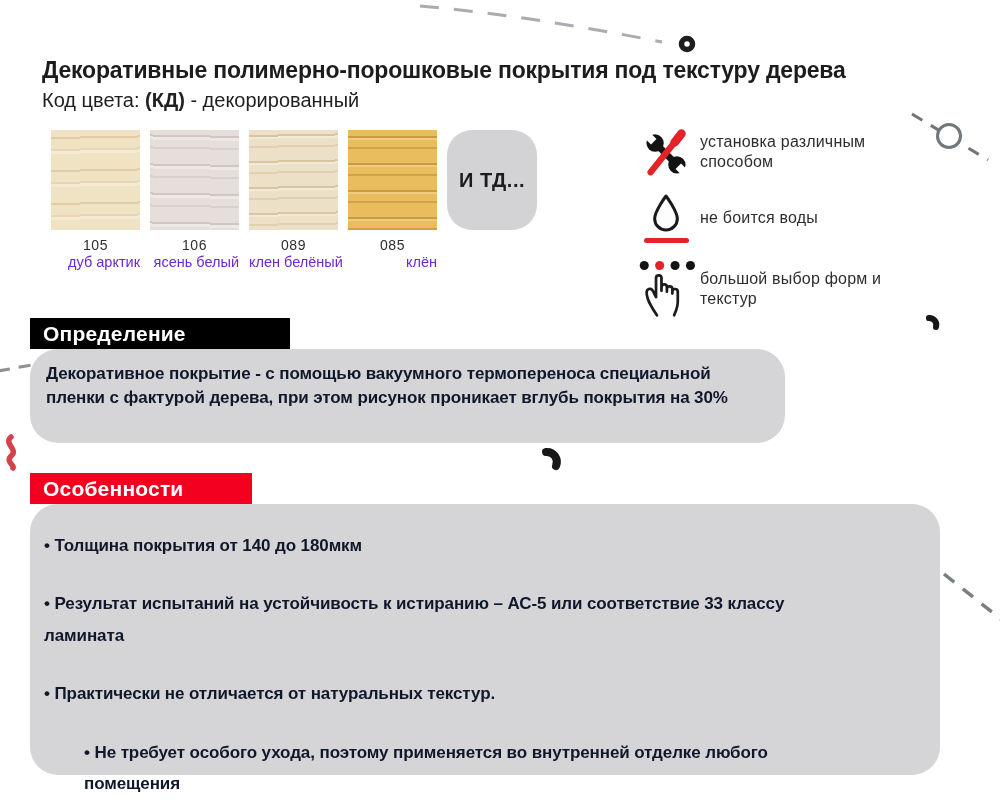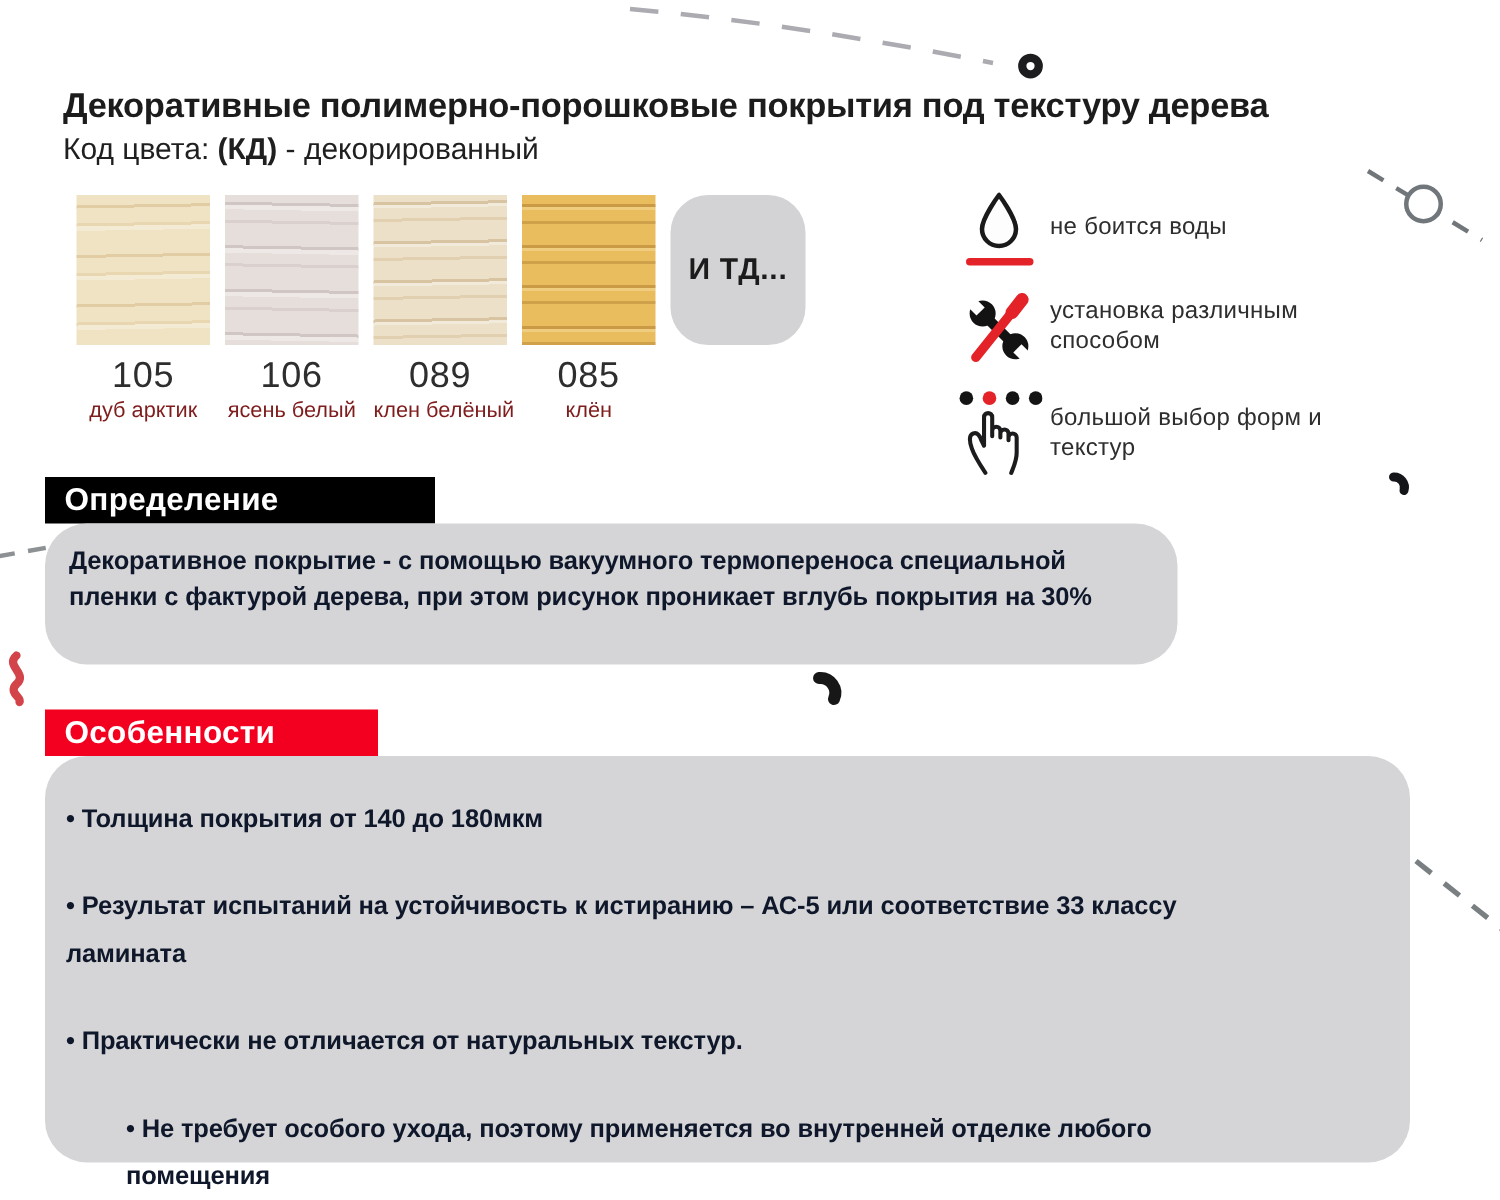--- a/index.html
+++ b/index.html
@@ -21,22 +21,22 @@
   .swatch { width:89px; height:100px; }
   .tex { background-repeat:repeat; }
   .tex105 { background-image:
       repeating-linear-gradient(179deg, rgba(0,0,0,0) 0 7px, rgba(190,150,90,.30) 7px 9px, rgba(0,0,0,0) 9px 19px, rgba(205,170,110,.22) 19px 21px, rgba(255,255,255,.28) 21px 24px, rgba(0,0,0,0) 24px 33px); }
   .tex106 { background-image:
       repeating-linear-gradient(181deg, rgba(0,0,0,0) 0 6px, rgba(172,158,156,.38) 6px 8px, rgba(255,255,255,.30) 8px 11px, rgba(0,0,0,0) 11px 18px, rgba(180,168,170,.25) 18px 20px, rgba(0,0,0,0) 20px 29px); }
   .tex089 { background-image:
       repeating-linear-gradient(179deg, rgba(0,0,0,0) 0 5px, rgba(185,150,100,.38) 5px 7px, rgba(255,255,255,.32) 7px 9px, rgba(0,0,0,0) 9px 16px, rgba(195,160,110,.26) 16px 18px, rgba(0,0,0,0) 18px 26px); }
   .tex085 { background-image:
       repeating-linear-gradient(180deg, rgba(0,0,0,0) 0 6px, rgba(160,105,35,.42) 6px 8px, rgba(255,240,200,.30) 8px 10px, rgba(0,0,0,0) 10px 17px, rgba(150,95,30,.30) 17px 19px, rgba(0,0,0,0) 19px 27px); }
-  .swatch-code { margin-top:7px; text-align:center; font-size:24px; color:#2e2e2e; letter-spacing:.5px; }
-  .swatch-name { margin-top:1px; text-align:center; font-size:14.5px; color:#7f1d1d; white-space:nowrap; }
+  .swatch-code { margin-top:7px; text-align:center; font-size:14px; color:#2e2e2e; letter-spacing:.5px; }
+  .swatch-name { margin-top:1px; text-align:right; font-size:14.5px; color:#6d28d9; white-space:nowrap; }
   .etc-box { width:90px; height:100px; background:#d3d3d5; display:flex; align-items:center; justify-content:center;
              font-size:20px; font-weight:700; color:#1c1c1c; letter-spacing:.5px;border-radius:25px; }
 
   
   .feat-col { position:absolute; left:632px; top:124px; width:330px; }
   .feat-row { display:flex; align-items:center; margin-bottom:10px; }
   .feat-icon { width:68px; flex:0 0 68px; display:flex; flex-direction:column; align-items:center; }
   .feat-label { font-size:16px; color:#2e2e2e; line-height:1.28; letter-spacing:.2px; }
   .red-bar { width:45px; height:4.5px; border-radius:2.5px; margin-top:5px; }
 
@@ -97,43 +97,43 @@
     </div>
     <div class="swatch-cell">
       <div class="etc-box" style="background-color: rgb(211, 211, 213);">И ТД...</div>
     </div>
   </div>
 
   <div class="feat-col">
 
     <div class="feat-row" style="height:56px;">
       <div class="feat-icon">
-        <svg width="34" height="40" viewBox="0 0 36 42">
-          <path d="M18 3 C18 3 6 19 6 27 a12 12 0 0 0 24 0 C30 19 18 3 18 3 Z" fill="#fdfdfd" stroke="#1a1a1a" stroke-width="3.2" stroke-linejoin="round"></path>
-        </svg>
-        <div class="red-bar" style="background-color: rgb(228, 35, 40);"></div>
-      </div>
-      <div class="feat-label">не боится воды</div>
-    </div>
-
-    <div class="feat-row" style="height:56px;">
-      <div class="feat-icon">
         <svg width="56" height="54" viewBox="0 0 58 56">
           <g transform="rotate(-45 29 30)">
             <rect x="25.5" y="15" width="7" height="30" fill="#131313"></rect>
             <circle cx="29" cy="14" r="9" fill="#131313"></circle>
             <rect x="25" y="1" width="8" height="11" fill="#ffffff"></rect>
             <circle cx="29" cy="46" r="9" fill="#131313"></circle>
             <rect x="25" y="48" width="8" height="11" fill="#ffffff"></rect>
           </g>
           <line x1="45" y1="9" x2="13" y2="49" stroke="#e42328" stroke-width="6.5" stroke-linecap="round"></line>
           <line x1="45" y1="9" x2="38" y2="18" stroke="#e42328" stroke-width="9" stroke-linecap="round"></line>
         </svg>
       </div>
       <div class="feat-label" style="max-width:232px;">установка различным способом</div>
+    </div>
+
+    <div class="feat-row" style="height:56px;">
+      <div class="feat-icon">
+        <svg width="34" height="40" viewBox="0 0 36 42">
+          <path d="M18 3 C18 3 6 19 6 27 a12 12 0 0 0 24 0 C30 19 18 3 18 3 Z" fill="#fdfdfd" stroke="#1a1a1a" stroke-width="3.2" stroke-linejoin="round"></path>
+        </svg>
+        <div class="red-bar" style="background-color: rgb(228, 35, 40);"></div>
+      </div>
+      <div class="feat-label">не боится воды</div>
     </div>
 
     <div class="feat-row" style="height:66px;">
       <div class="feat-icon">
         <svg width="58" height="62" viewBox="0 0 64 66">
           <circle cx="8" cy="7" r="5" fill="#141414"></circle>
           <circle cx="25" cy="7" r="5" fill="#e42328"></circle>
           <circle cx="42" cy="7" r="5" fill="#141414"></circle>
           <circle cx="59" cy="7" r="5" fill="#141414"></circle>
           <path d="M22 62 C18 56 14 50 12 44 C10 38 10 34 13 33 C16 32 18 35 19 38 L21 42 L21 21 C21 17 27 17 27 21 L27 35 L27 31 C27 27 33 27 33 31 L33 36 L33 33 C33 29 39 29 39 33 L39 38 L39 36 C39 32 45 32 45 36 L45 47 C45 53 43 57 41 62" fill="#ffffff" stroke="#1c1c1e" stroke-width="3" stroke-linecap="round" stroke-linejoin="round"></path>

